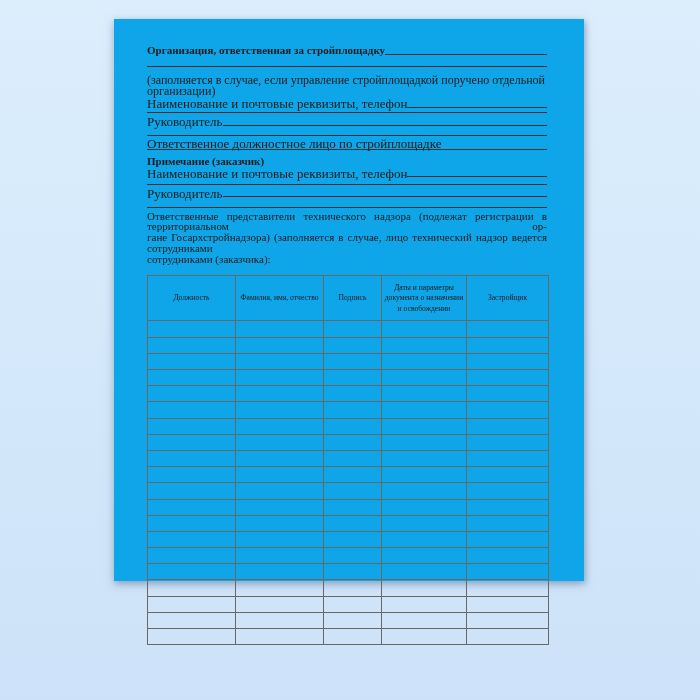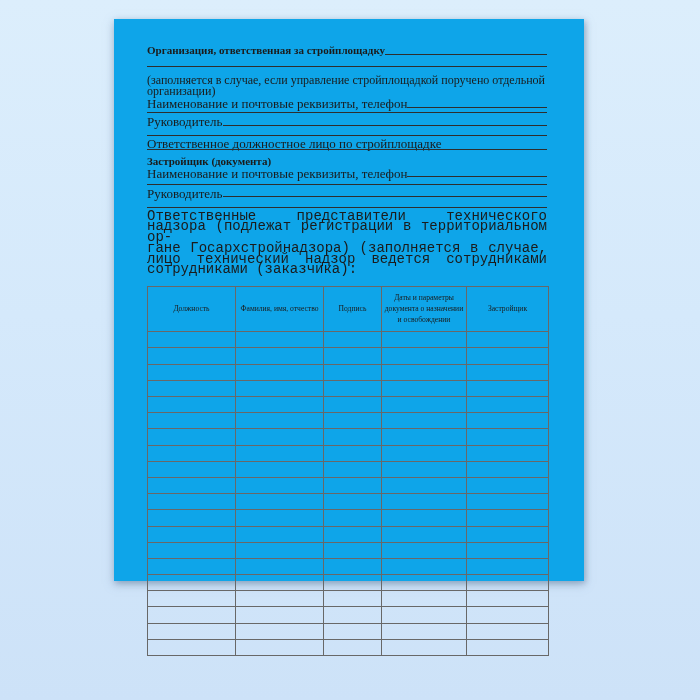--- a/index.html
+++ b/index.html
@@ -30,21 +30,21 @@
   }
   .note{font-size:12px;line-height:11px;}
   .fill{
     flex:1 1 auto;
     border-bottom:1px solid #2e2e2e;
     margin-bottom:1.5px;
     min-width:10px;
   }
   .u-line{height:0;border-bottom:1px solid #2e2e2e;}
   .bold-block{font-size:11px;font-weight:bold;line-height:12px;}
-  .para{font-size:14px;line-height:10.8px;font-family:Liberation Mono, monospace;}
+  .para{font-size:11px;line-height:10.8px;}
   .para .just{text-align:justify;text-align-last:justify;}
   
   .mt1{margin-top:1px;}.mt2{margin-top:2px;flex-direction:column;}.mt3{margin-top:3px;justify-content:flex-end;}
   .mt5{margin-top:5px;}.mt8{margin-top:8px;}.mt10{margin-top:10px;}
   table.reg{
     margin-top:11px;
     width:401px;
     border-collapse:collapse;
     table-layout:fixed;
   }
@@ -83,21 +83,21 @@
     <div class="body-line mt3">
       <span>Руководитель</span>
       <span class="fill"></span>
     </div>
     <div class="u-line mt8"></div>
     <div class="body-line mt2">
       <span>Ответственное должностное лицо по стройплощадке</span>
       <span class="fill"></span>
     </div>
 
-    <div class="bold-block mt3">Застройщик (документа)</div>
+    <div class="bold-block mt3">Примечание (заказчик)</div>
     <div class="body-line mt1">
       <span>Наименование и почтовые реквизиты, телефон</span>
       <span class="fill"></span>
     </div>
     <div class="u-line mt5"></div>
     <div class="body-line mt3">
       <span>Руководитель</span>
       <span class="fill"></span>
     </div>
     <div class="u-line mt8"></div>

